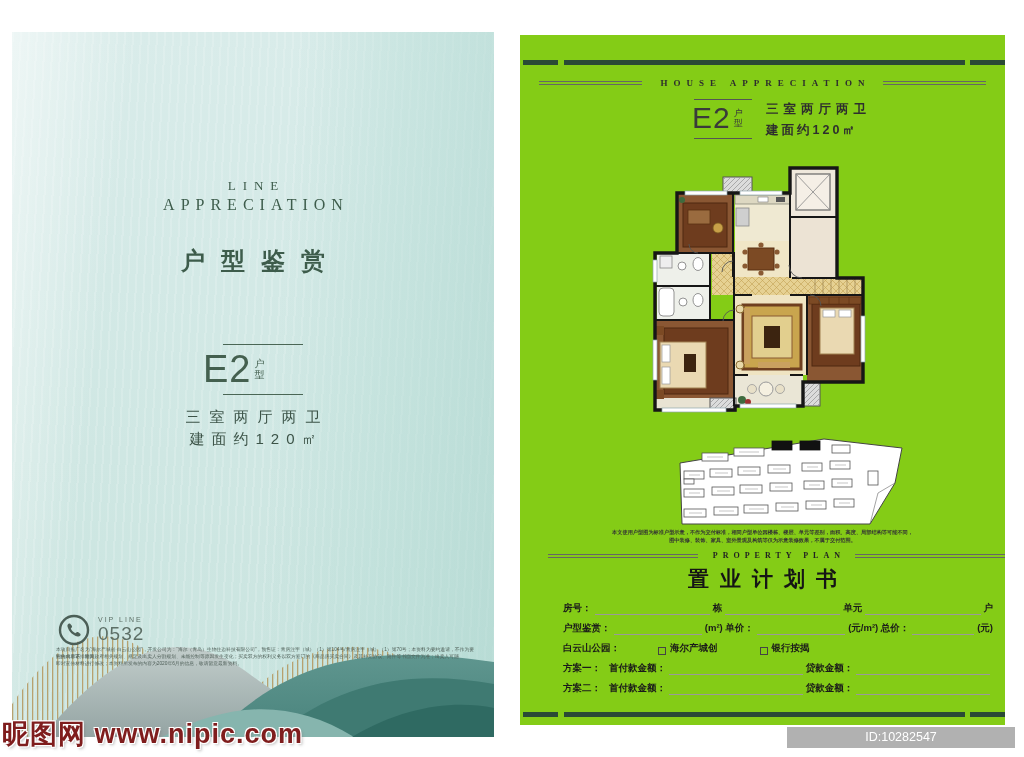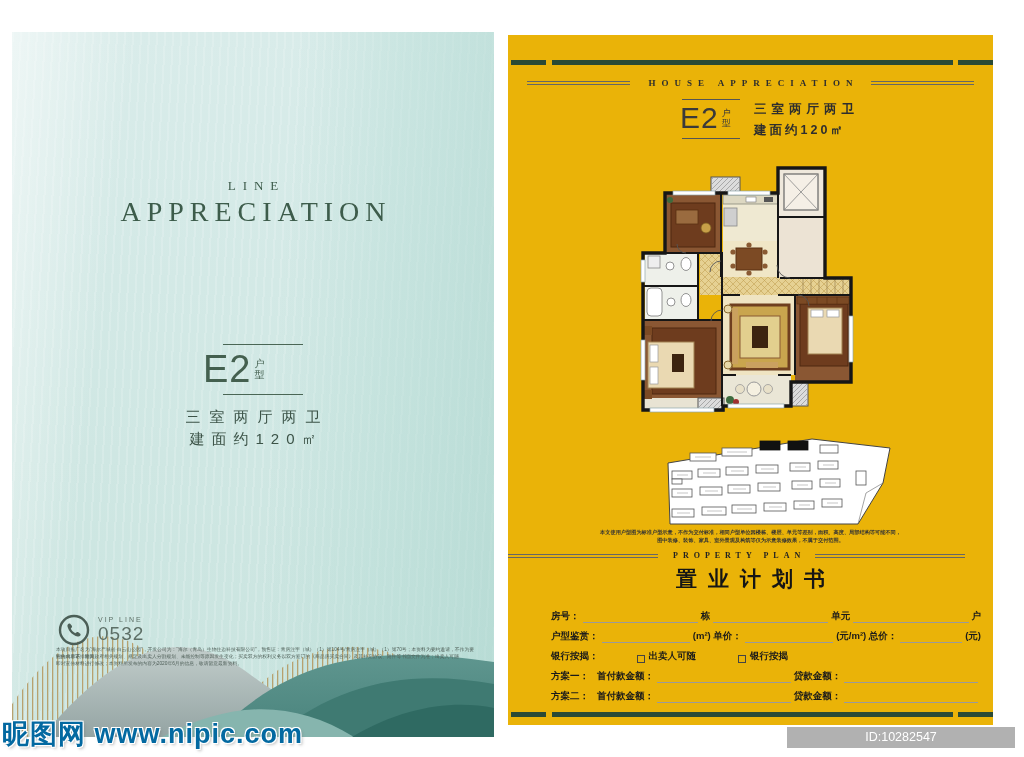--- a/index.html
+++ b/index.html
@@ -12,74 +12,74 @@
   #left-page{
     left:12px; top:32px; width:482px; height:705px; overflow:hidden;
     background:
       linear-gradient(97deg, rgba(255,255,255,.55) 0%, rgba(255,255,255,0) 22%),
       linear-gradient(94deg, rgba(255,255,255,0) 54%, rgba(183,221,214,.45) 74%, rgba(168,212,204,.55) 100%),
       repeating-linear-gradient(93deg, rgba(255,255,255,.16) 0 2px, rgba(0,0,0,0) 2px 8px),
       linear-gradient(180deg,#d9ecea 0%, #cfe7e3 60%, #c9e4df 100%);
   }
   .lp-serif { font-family:"Liberation Serif","DejaVu Serif",serif; color:#3d5c4b; }
   #lp-house   { top:146px; width:100%; text-align:center; font-size:13px; letter-spacing:7px; text-indent:7px; }
-  #lp-appre   { top:164px; width:100%; text-align:center; font-size:28px; letter-spacing:6px; text-indent:6px; }
+  #lp-appre   { top:164px; width:100%; text-align:center; font-size:16px; letter-spacing:6px; text-indent:6px; }
   #lp-cntitle { top:213px; width:100%; text-align:center; font-size:24px; letter-spacing:16px; text-indent:16px; font-weight:bold; color:#3d5c4b; }
   .e2block { display:flex; align-items:center; justify-content:flex-start; color:#44604f; }
   .e2block .e2 { font-size:38px; line-height:1; font-weight:400; letter-spacing:1px; }
   .e2block .stack { display:flex; flex-direction:column; font-size:10px; line-height:11px; margin-left:3px; color:#44604f; }
   #lp-e2 { top:318px; left:191px; width:120px; }
   .rule { background:#4a6655; height:1px; }
   #lp-rule-top{ top:312px; left:211px; width:80px; }
   #lp-rule-bot{ top:362px; left:211px; width:80px; }
   #lp-rooms { top:376px; width:100%; text-align:center; font-size:15px; letter-spacing:9px; text-indent:9px; color:#3c5347; }
   #lp-area  { top:398px; width:100%; text-align:center; font-size:15px; letter-spacing:7px; text-indent:7px; color:#3c5347; }
   #lp-vip { left:46px; top:582px; display:flex; align-items:center; z-index:3; }
   #lp-vip .txt { margin-left:8px; color:#5d6f66; }
   #lp-vip .lab { font-size:7px; letter-spacing:2px; }
   #lp-vip .num { font-size:19px; letter-spacing:1px; }
   #lp-address { left:205px; top:590px; width:266px; text-align:center; font-size:13.5px; font-weight:bold; letter-spacing:1px; color:#41544a; z-index:3; font-family:"Liberation Serif","DejaVu Serif",serif; }
   .lp-fine { left:44px; width:418px; font-size:4.8px; line-height:7px; color:#51615a; z-index:3; text-align:justify; }
   #lp-fine1{ top:614px; } #lp-fine2{ top:621px; } #lp-fine3{ top:628px; }
   #lp-mountains { left:0; bottom:0; width:482px; height:135px; z-index:1; }
 
   
-  #right-page{ left:508px; top:35px; width:485px; height:690px; background:#eab308; }
+  #right-page{ left:520px; top:35px; width:485px; height:690px; background:#84cc16; }
   .greenbar { background:#2a4a35; height:5px; top:25px; }
   .greenbar.b { top:677px; }
   .seg1{ left:3px; width:35px; } .seg2{ left:44px; width:401px; } .seg3{ left:450px; width:35px; }
   .dline { height:4px; border-top:1px solid #666; border-bottom:1px solid #666; }
   #rp-head-row { top:43px; width:100%; display:flex; align-items:center; justify-content:center; }
   #rp-head-row .dline { width:103px; }
   #rp-head { font-size:9px; font-weight:bold; letter-spacing:6px; text-indent:6px; color:#2e2e2e; margin:0 12px; font-family:"Liberation Serif","DejaVu Serif",serif; white-space:nowrap; }
   #rp-e2 { top:68px; left:172px; width:62px; color:#3a3a3a; }
   #rp-e2 .e2 { font-size:30px; }
   #rp-e2 .stack{ font-size:9px; line-height:10px; color:#3a3a3a; }
   #rp-rule-top{ top:64px; left:174px; width:58px; background:#555; }
   #rp-rule-bot{ top:103px; left:174px; width:58px; background:#555; }
   #rp-rooms { top:66px; left:246px; font-size:12.5px; letter-spacing:5px; color:#2e2e2e; font-weight:bold; }
   #rp-area  { top:87px; left:246px; font-size:12.5px; letter-spacing:3px; color:#2e2e2e; font-weight:bold; }
   #rp-floorplan { top:123px; left:120px; width:270px; height:292px; }
   #rp-siteplan  { top:398px; left:152px; width:238px; height:97px; }
   .rp-note { width:100%; text-align:center; font-size:5.2px; color:#333; line-height:8px; font-weight:bold; }
   #rp-note1{ top:493px; } #rp-note2{ top:501px; }
-  #rp-plan-row { top:516px; width:100%; display:flex; align-items:center; justify-content:flex-start; }
+  #rp-plan-row { top:516px; width:100%; display:flex; align-items:center; justify-content:flex-end; }
   #rp-plan-row .dline { width:150px; }
   #rp-plan-en { font-size:8px; font-weight:bold; letter-spacing:5px; text-indent:5px; color:#222; margin:0 10px; font-family:"Liberation Serif","DejaVu Serif",serif; white-space:nowrap; }
   #rp-plan-cn { top:530px; width:100%; text-align:center; font-size:21px; font-weight:bold; letter-spacing:11px; text-indent:11px; color:#151515; font-family:"Liberation Serif","DejaVu Serif",serif; }
-  #rp-form { top:560px; left:43px; width:430px; font-size:9.5px; color:#1a1a1a;margin-top:8px; }
+  #rp-form { top:560px; left:43px; width:430px; font-size:9.5px; color:#1a1a1a; }
   .frow { display:flex; align-items:flex-end; height:20px; white-space:nowrap; }
   .frow .lbl { flex:none; font-weight:bold; }
   .frow .ln { flex:1; border-bottom:1px solid #9a9a9a; height:11px; margin:0 3px; }
   .frow .ln.w2{ flex:2; }
   .cbox { display:inline-block; width:8px; height:8px; border:1px solid #444; margin-right:4px; vertical-align:-1px; }
   .gap { flex:none; }
 
   
-  #wm-left { left:2px; top:716px; font-size:27px; font-weight:bold; color:#0369a1; letter-spacing:1px; z-index:9;
+  #wm-left { left:2px; top:716px; font-size:27px; font-weight:bold; color:#7f1d1d; letter-spacing:1px; z-index:9;
     text-shadow:-1px -1px 0 #fff,1px -1px 0 #fff,-1px 1px 0 #fff,1px 1px 0 #fff,2px 2px 3px rgba(120,120,120,.45); }
   #wm-right { left:787px; top:727px; width:228px; height:21px; background:rgba(158,158,158,.8); color:#fff;
     font-size:12.5px; line-height:21px; text-align:center; z-index:9; }
 </style>
 </head>
 <body>
 
 <div id="stage">
 
   <div id="left-page" class="abs">
@@ -103,20 +103,21 @@
       <path d="M200,135 C262,48 332,26 402,60 C442,80 466,100 482,118 L482,135 Z" fill="url(#vl)" opacity="0.9"></path>
       <path d="M30,135 C110,38 172,26 232,68 C272,98 302,114 342,135 Z" fill="url(#gGray)"></path>
       <path d="M200,135 C280,53 362,43 482,60 L482,135 Z" fill="url(#gTeal)"></path>
       <path d="M260,135 C330,78 400,68 482,82 L482,135 Z" fill="#3f7a72"></path>
       <path d="M150,135 C220,98 282,98 342,135 Z" fill="#86b5ae"></path>
       <path d="M340,135 C392,104 442,98 482,106 L482,135 Z" fill="#2f6a62"></path>
     </svg>
 
     <div id="lp-house" class="abs lp-serif">LINE</div>
     <div id="lp-appre" class="abs lp-serif">APPRECIATION</div>
+    <div id="lp-cntitle" class="abs lp-serif">户型鉴赏</div>
 
     <div id="lp-rule-top" class="abs rule"></div>
     <div id="lp-e2" class="abs e2block">
       <span class="e2">E2</span>
       <span class="stack">
         <span>户</span>
         <span>型</span>
       </span>
     </div>
     <div id="lp-rule-bot" class="abs rule"></div>
@@ -332,24 +333,24 @@
       <div class="frow">
         <span class="lbl">户型鉴赏：</span>
           <span class="ln"></span>
         <span class="lbl">(m²) 单价：</span>
           <span class="ln"></span>
         <span class="lbl">(元/m²) 总价：</span>
           <span class="ln" style="flex:0.7"></span>
         <span class="lbl">(元)</span>
       </div>
       <div class="frow">
-        <span class="lbl">银行按揭：</span>
+        <span class="lbl">白云山公园：</span>
         <span class="gap" style="width:38px"></span>
         <span class="cbox"></span>
-        <span class="lbl">出卖人可随</span>
+        <span class="lbl">海尔产城创</span>
         <span class="gap" style="width:42px"></span>
         <span class="cbox"></span>
         <span class="lbl">银行按揭</span>
         <span class="gap" style="flex:1"></span>
       </div>
       <div class="frow">
         <span class="lbl">方案一：</span>
         <span class="gap" style="width:8px"></span>
         <span class="lbl">首付款金额：</span>
           <span class="ln w2"></span>

